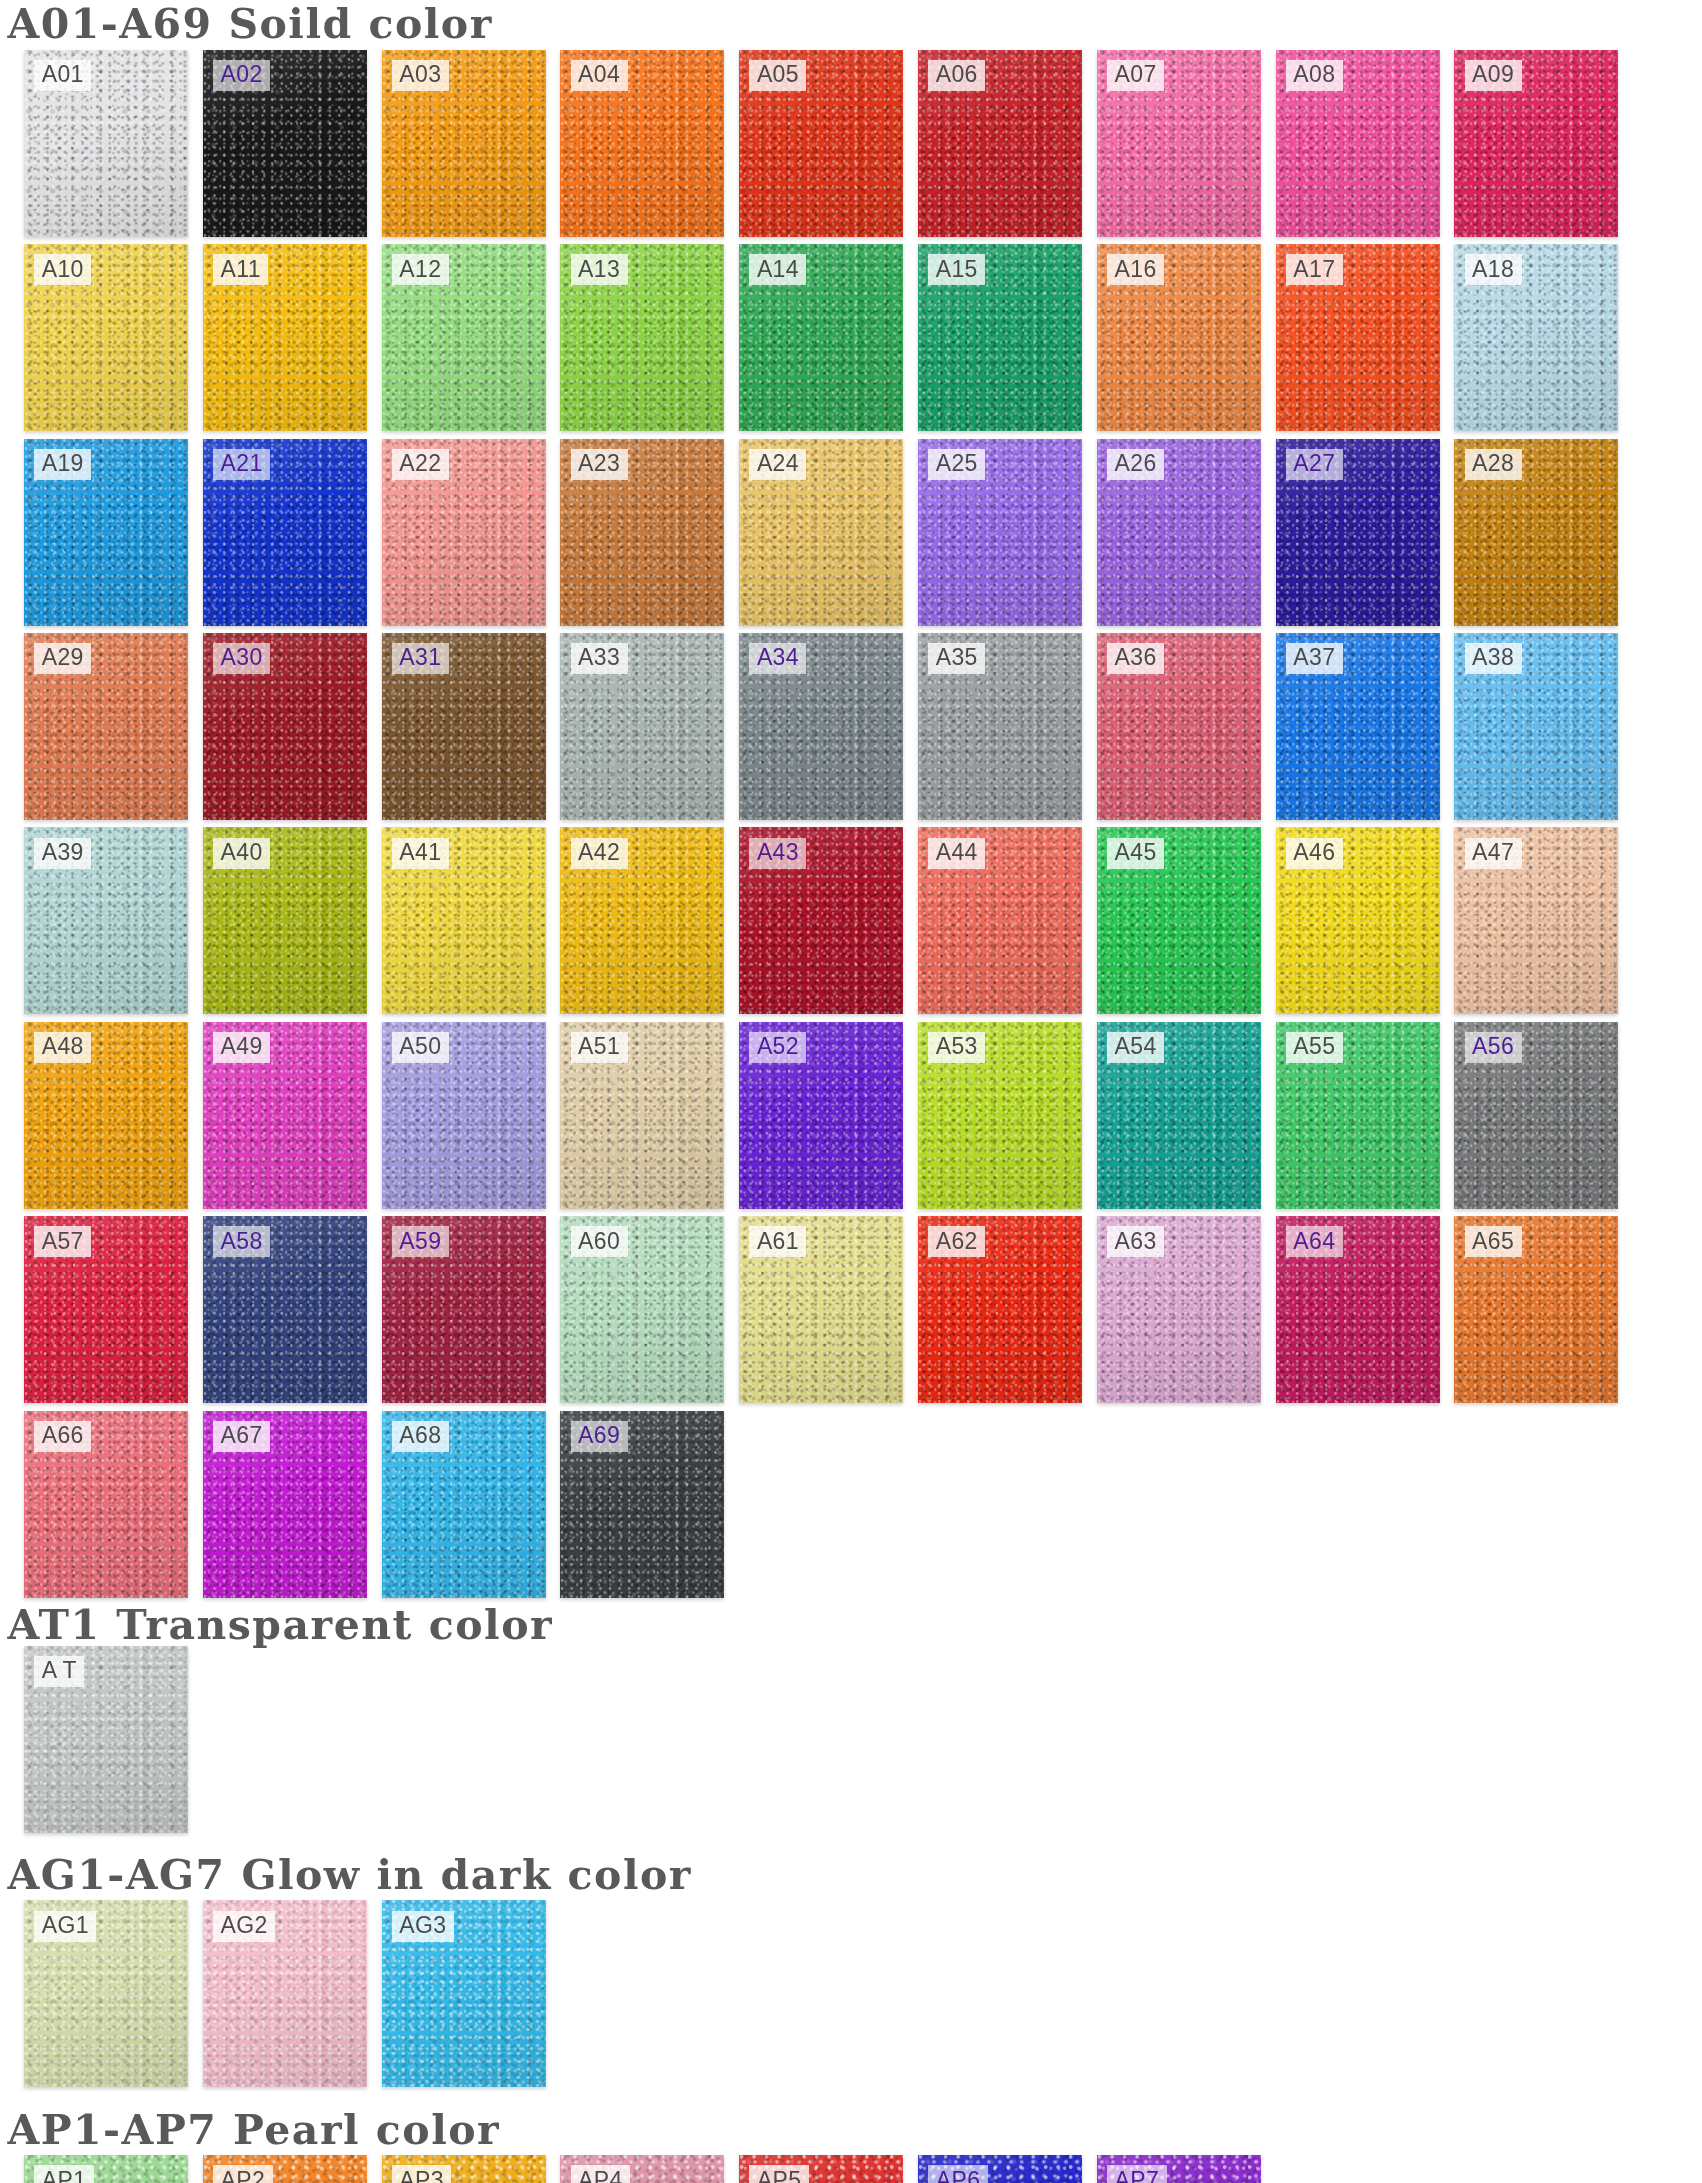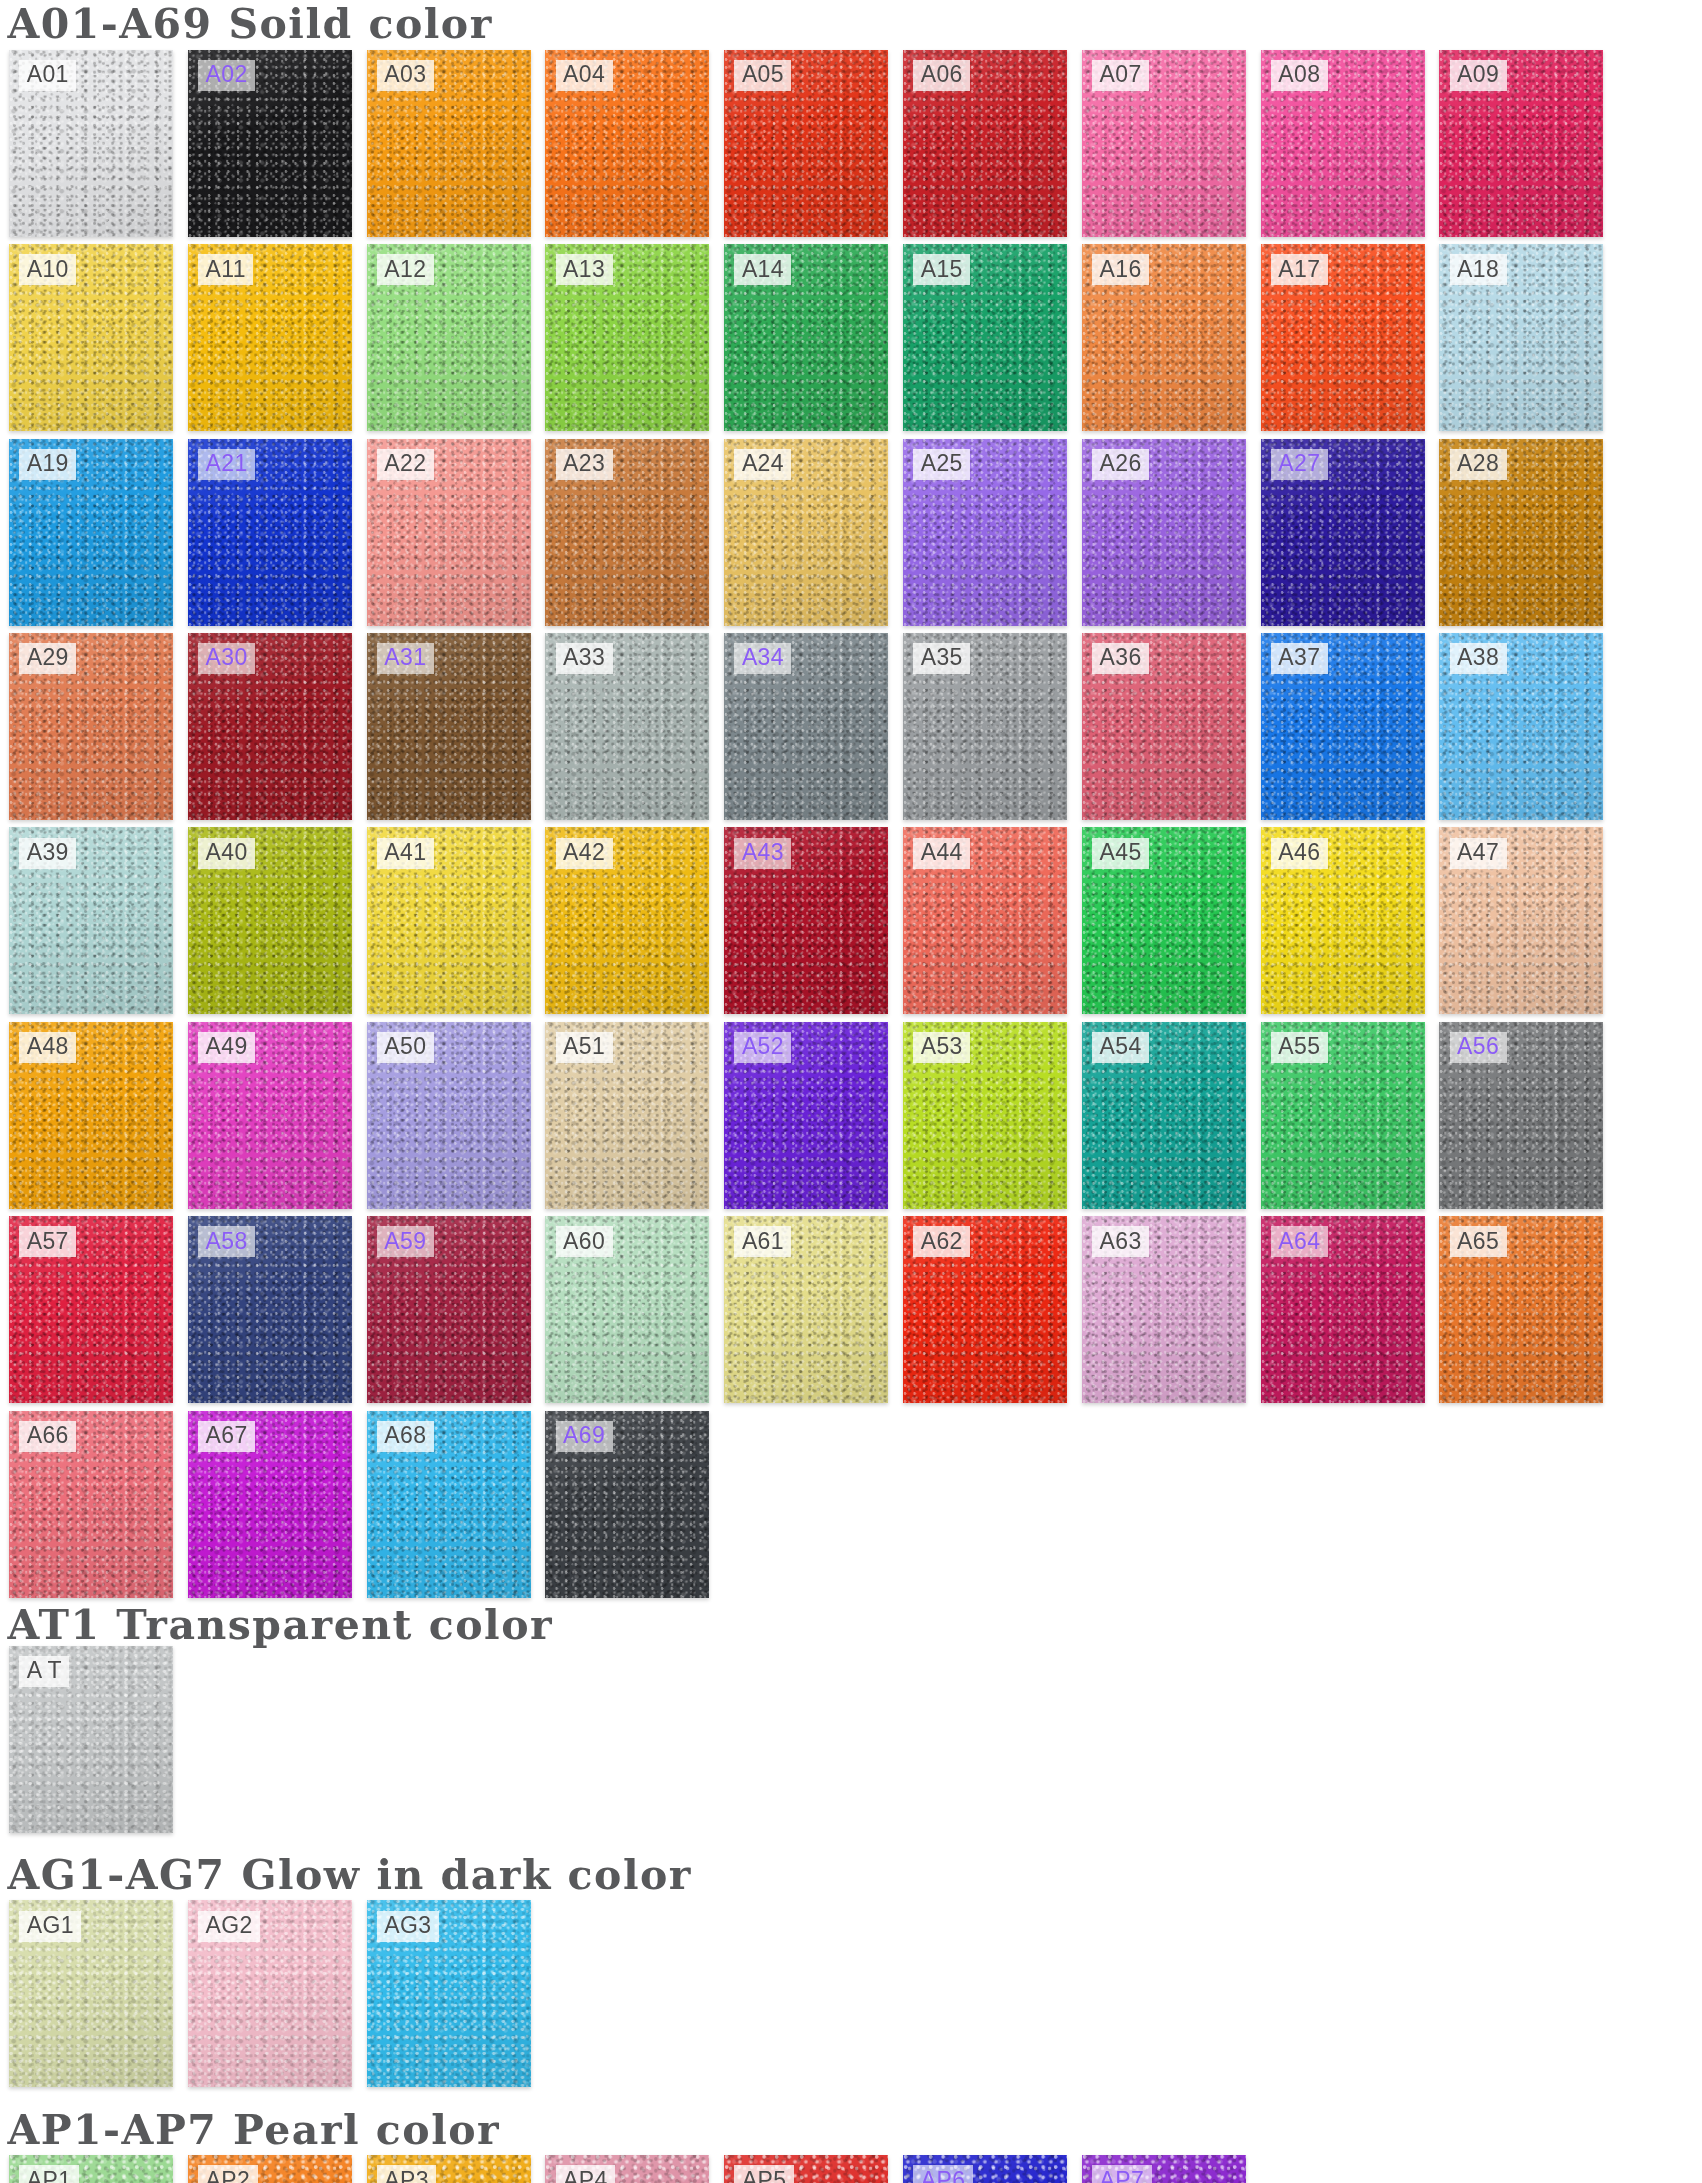--- a/index.html
+++ b/index.html
@@ -18,21 +18,21 @@
     letter-spacing:1.5px;
     margin:0;
     padding:0 0 0 7.4px;
     white-space:nowrap;
     line-height:1.0;
   }
 
   .swatch-grid{
     display:flex;
     flex-wrap:wrap;
-    padding-left:9px;
+    padding-left:24px;
   }
 
   .swatch{
     position:relative;
     width:164px;
     height:187px;
     margin-right:14.8px;
     margin-bottom:7.4px;
     overflow:hidden;
     box-shadow:0 2.2px 3.7px rgba(0,0,0,0.18);
@@ -112,21 +112,21 @@
     padding:2.2px 7.4px 3px 7.4px;
     font-family:"Liberation Sans", sans-serif;
     font-size:23px;
     line-height:1.12;
     color:#4a4a4a;
     background:rgba(255,255,255,0.78);
     white-space:nowrap;
     letter-spacing:0.4px;
     z-index:3;
   }
-  .swatch.dark .swatch-label{color:#8b5cf6;background:rgba(255,255,255,0.62);}
+  .swatch.dark .swatch-label{color:#4c1d95;background:rgba(255,255,255,0.62);}
 
   
   .sec-solid   > .section-heading{padding-top:4.4px;}
   .sec-solid   > .swatch-grid{margin-top:4.4px;}
   .sec-glow    > .section-heading{padding-top:14.8px;}
   .sec-glow    > .swatch-grid{margin-top:4.4px;}
   .sec-pearl   > .section-heading{padding-top:14.8px;}
   .sec-pearl   > .swatch-grid{margin-top:4.4px;}
 </style>
 </head>

